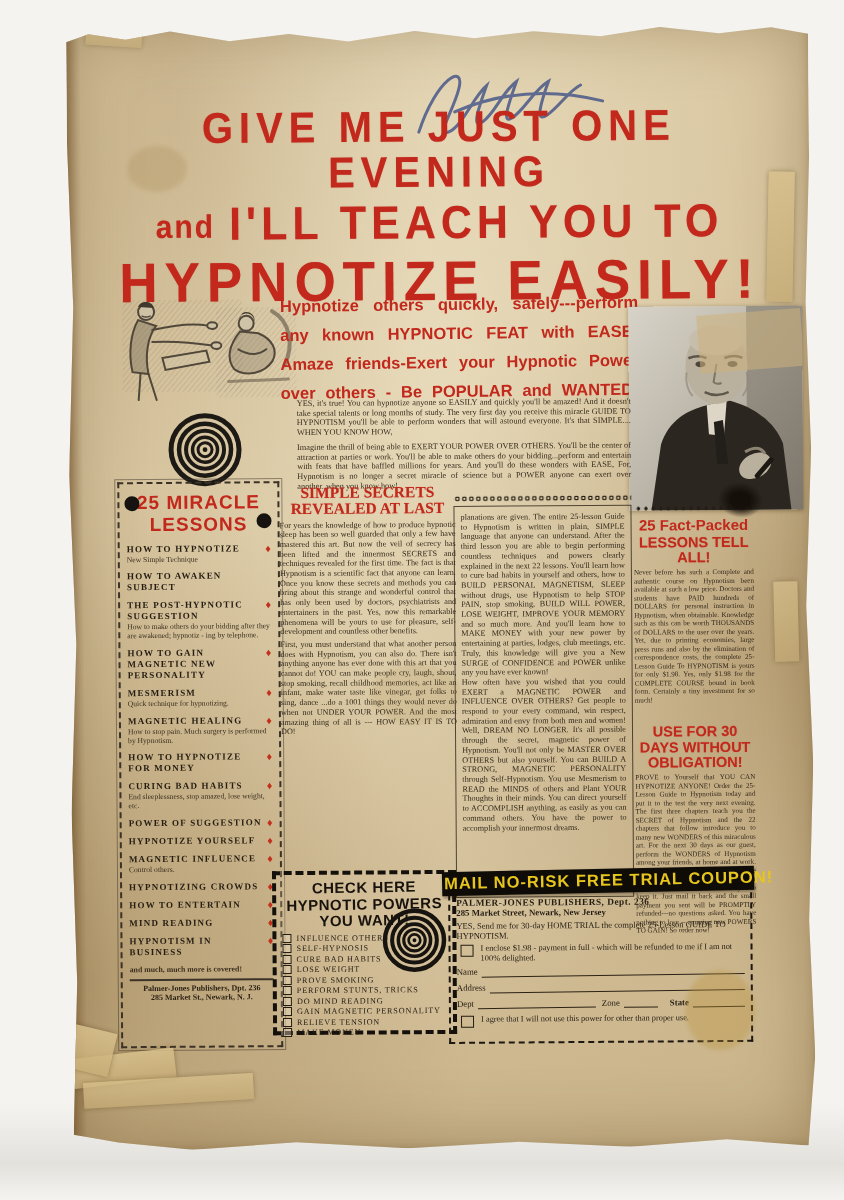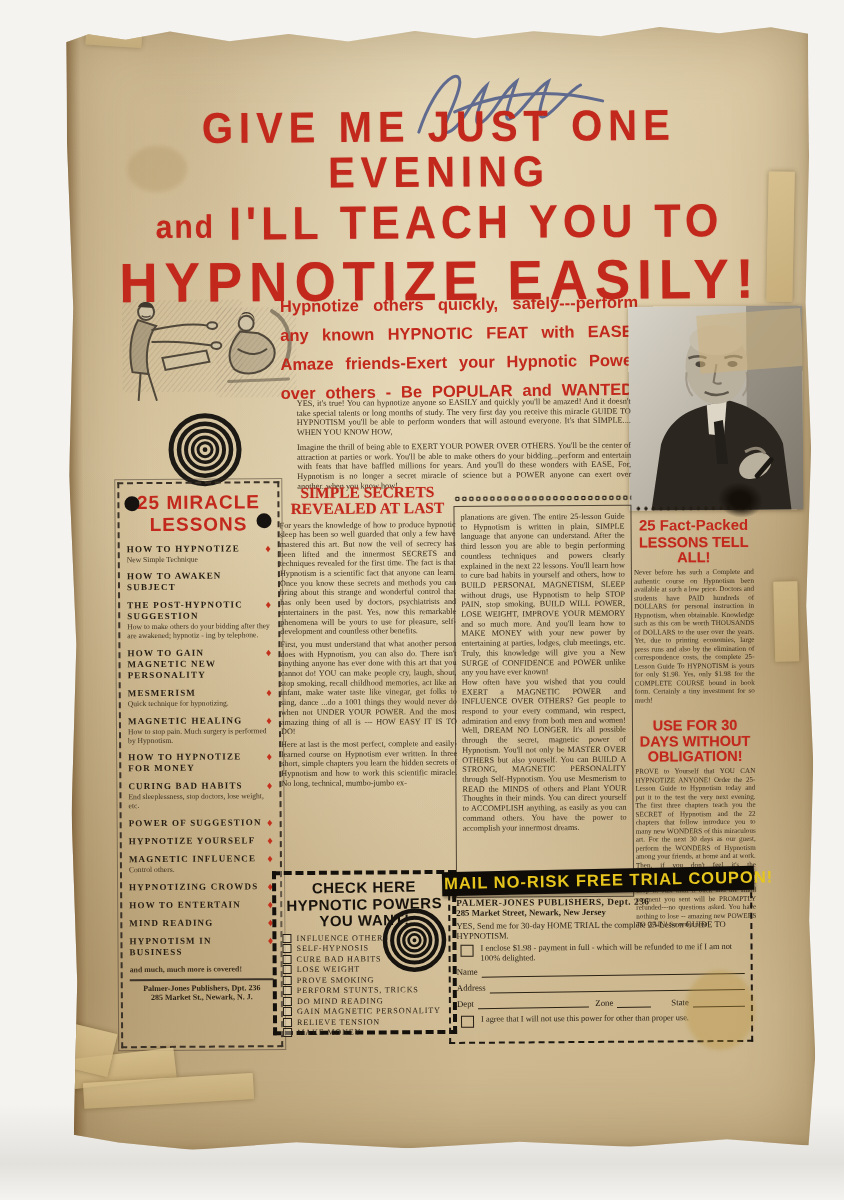--- a/index.html
+++ b/index.html
@@ -79,21 +79,21 @@
   .col3{left:384px;top:482px;width:178px;height:392px;border:1px solid rgba(45,36,25,.8);padding:6px 6px;}
   .col3 .redhead{font-size:15.5px;margin:5px 0 3px;}
   .dotrow{left:566px;top:482px;width:116px;height:8px;
     background-image:radial-gradient(circle at 3px 4px, #241e15 1.5px, transparent 1.9px);
     background-size:7.5px 8px;}
   .col4{left:564px;top:494px;width:120px;}
   .col4 .bodytxt{font-size:7.1px;line-height:8.5px;}
   .col4-h1a{color:var(--red);font-family:"Liberation Sans",sans-serif;font-weight:bold;
     font-size:15px;text-align:center;}
   .col4 .redhead{font-size:14.5px;margin:2px 0 3px;}
-  .col4 .h2{margin-top:14px;}
+  .col4 .h2{margin-top:20px;}
   
   .checkbox-panel{left:200px;top:846px;width:184px;height:164px;border:4px dashed #14100c;
     padding:5px 6px;background:rgba(222,204,168,.25);}
   .check-title{font-family:"Liberation Sans",sans-serif;font-weight:bold;font-size:15px;
     line-height:1.1;text-align:center;color:#17120c;transform:rotate(-.6deg);letter-spacing:.5px;margin-bottom:4px;}
   .check-row{display:flex;align-items:center;margin-bottom:1.5px;}
   .cbx{width:9px;height:9px;border:1.3px solid #241d13;margin-right:5px;flex:0 0 auto;background:rgba(238,226,198,.4);}
   .check-label{font-size:8.2px;letter-spacing:.8px;color:#241d13;white-space:nowrap;}
   .target-c{position:absolute;right:4px;top:32px;width:68px;height:68px;}
   
@@ -271,21 +271,21 @@
         <div class="sb-item-head">
           <span class="sb-item-title">HOW TO HYPNOTIZE FOR MONEY</span>
           <span class="diamond">♦</span>
         </div>
       </div>
     <div class="sb-item">
         <div class="sb-item-head">
           <span class="sb-item-title">CURING BAD HABITS</span>
           <span class="diamond">♦</span>
         </div>
-        <div class="sb-item-desc">End sleeplessness, stop doctors, lose weight, etc.</div>
+        <div class="sb-item-desc">End sleeplessness, stop amazed, lose weight, etc.</div>
       </div>
     <div class="sb-item">
         <div class="sb-item-head">
           <span class="sb-item-title">POWER OF SUGGESTION</span>
           <span class="diamond">♦</span>
         </div>
       </div>
     <div class="sb-item">
         <div class="sb-item-head">
           <span class="sb-item-title">HYPNOTIZE YOURSELF</span>
@@ -327,21 +327,20 @@
     <div class="sb-foot">
       <div>Palmer-Jones Publishers, Dpt. 236</div>
       <div>285 Market St., Newark, N. J.</div>
     </div>
   </div>
 
   <div class="abs col2">
     <div class="redhead">SIMPLE SECRETS REVEALED AT LAST</div>
     <div class="bodytxt" style="margin-top:3px;">For years the knowledge of how to produce hypnotic sleep has been so well guarded that only a few have mastered this art. But now the veil of secrecy has been lifted and the innermost SECRETS and techniques revealed for the first time. The fact is that Hypnotism is a scientific fact that anyone can learn. Once you know these secrets and methods you can bring about this strange and wonderful control that has only been used by doctors, psychiatrists and entertainers in the past. Yes, now this remarkable phenomena will be yours to use for pleasure, self-development and countless other benefits.</div>
     <div class="bodytxt" style="margin-top:3px;">First, you must understand that what another person does with Hypnotism, you can also do. There isn't anything anyone has ever done with this art that you cannot do! YOU can make people cry, laugh, shout, stop smoking, recall childhood memories, act like an infant, make water taste like vinegar, get folks to sing, dance ...do a 1001 things they would never do when not UNDER YOUR POWER. And the most amazing thing of all is --- HOW EASY IT IS TO DO!</div>
-    <div class="bodytxt" style="margin-top:3px;">Here at last is the most perfect, complete and easily-learned course on Hypnotism ever written. In three short, simple chapters you learn the hidden secrets of Hypnotism and how to work this scientific miracle. No long, technical, mumbo-jumbo ex-</div>
   </div>
 
   <div class="abs coil"></div>
   <div class="abs col3">
     <div class="bodytxt">planations are given. The entire 25-lesson Guide to Hypnotism is written in plain, SIMPLE language that anyone can understand. After the third lesson you are able to begin performing countless techniques and powers clearly explained in the next 22 lessons. You'll learn how to cure bad habits in yourself and others, how to BUILD PERSONAL MAGNETISM, SLEEP without drugs, use Hypnotism to help STOP PAIN, stop smoking, BUILD WILL POWER, LOSE WEIGHT, IMPROVE YOUR MEMORY and so much more. And you'll learn how to MAKE MONEY with your new power by entertaining at parties, lodges, club meetings, etc. Truly, this knowledge will give you a New SURGE of CONFIDENCE and POWER unlike any you have ever known!</div>
     <div class="bodytxt">How often have you wished that you could EXERT a MAGNETIC POWER and INFLUENCE OVER OTHERS? Get people to respond to your every command, win respect, admiration and envy from both men and women! Well, DREAM NO LONGER. It's all possible through the secret, magnetic power of Hypnotism. You'll not only be MASTER OVER OTHERS but also yourself. You can BUILD A STRONG, MAGNETIC PERSONALITY through Self-Hypnotism. You use Mesmerism to READ the MINDS of others and Plant YOUR Thoughts in their minds. You can direct yourself to ACCOMPLISH anything, as easily as you can command others. You have the power to accomplish your innermost dreams.</div>
   </div>
 
   <div class="abs dotrow"></div>
   <div class="abs tear-dark"></div>
@@ -422,21 +421,21 @@
     </div>
     <div class="fld">
       <span class="fld-label">Address</span>
       <span class="fld-line"></span>
     </div>
     <div class="fld">
       <span class="fld-label">Dept</span>
       <span class="fld-line"></span>
       <span class="fld-label" style="margin-left:6px;">Zone</span>
       <span class="fld-line short"></span>
-      <span class="fld-label" style="margin-left:20px;">State</span>
+      <span class="fld-label" style="margin-left:12px;font-weight:bold;">State</span>
       <span class="fld-line mid"></span>
     </div>
     <div class="cp-row">
       <span class="cbx-lg"></span>
       <span class="cp-agree">I agree that I will not use this power for other than proper use.</span>
     </div>
   </div>
 
   <div class="abs tape" style="left:700px;top:150px;width:26px;height:130px;transform:rotate(1.5deg);"></div>
   <div class="abs tape" style="left:704px;top:560px;width:24px;height:80px;transform:rotate(-1deg);opacity:.8;"></div>

